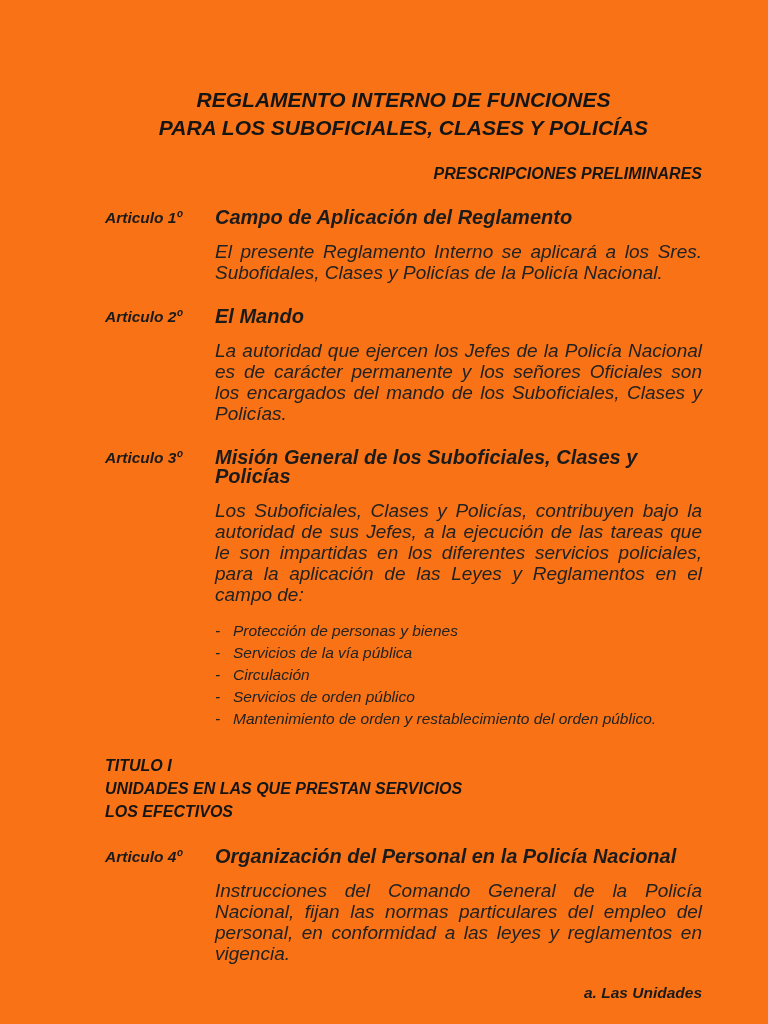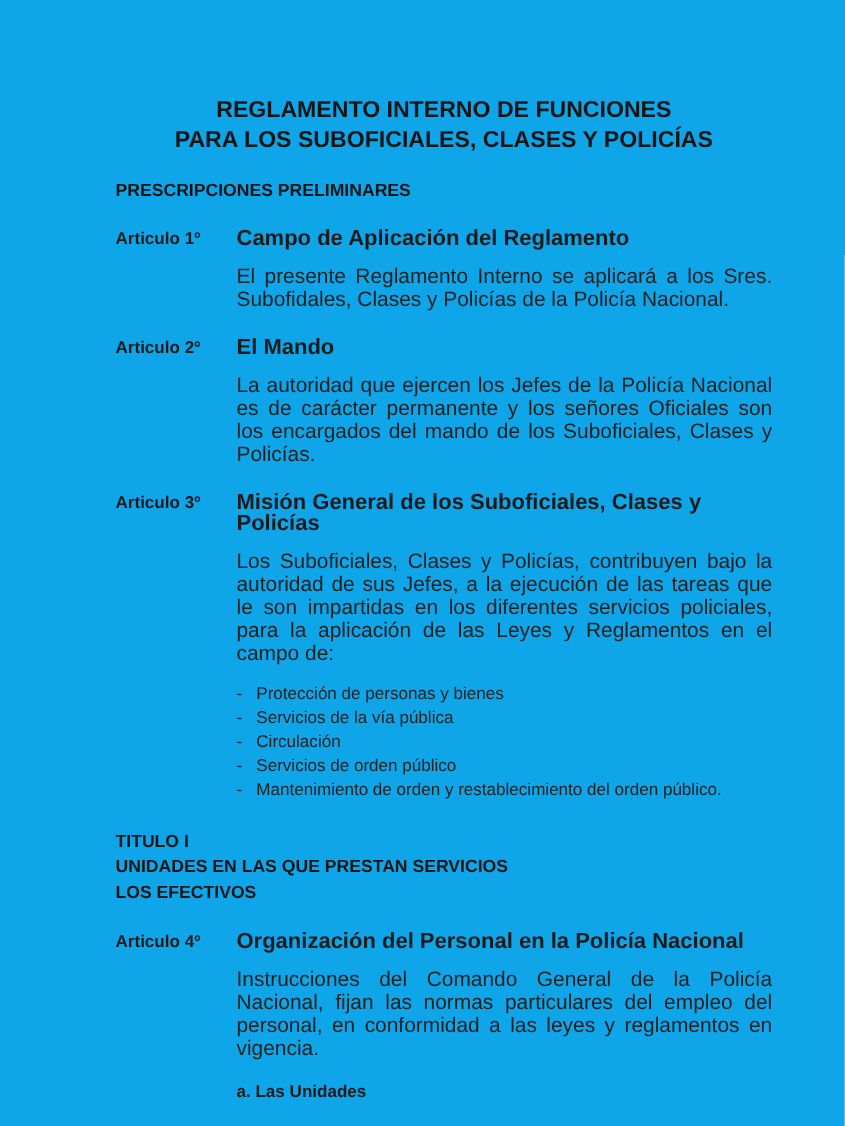--- a/index.html
+++ b/index.html
@@ -1,42 +1,43 @@
 <!DOCTYPE html>
 <html><head>
 <meta charset="utf-8">
 <style>
   * { margin: 0; padding: 0; box-sizing: border-box; }
   html, body { background: #ffffff; }
   .page {
     position: relative;
     width: 768px;
     height: 1024px;
-    background: #0ea5e9;
+    background: #f97316;
     font-family: "Liberation Sans", sans-serif;
     color: #1b1b1b;
     overflow: hidden;
+    font-style: italic;
   }
   .content {
     position: absolute;
     left: 105px;
     top: 0;
     width: 597px;
   }
   .doc-title {
     margin-top: 86px;
     text-align: center;
     font-weight: bold;
     font-size: 21px;
     line-height: 28px;
     color: #151515;
   }
   .section-heading {
     margin-top: 22px;
-    text-align: left;
+    text-align: right;
     font-weight: bold;
     font-size: 16px;
     line-height: 20px;
     color: #151515;
   }
   .article {
     margin-top: 24px;
     display: grid;
     grid-template-columns: 110px 1fr;
     align-items: start;
@@ -78,20 +79,21 @@
     font-weight: bold;
     font-size: 16px;
     line-height: 23px;
     color: #151515;
   }
   .sub-heading {
     margin-top: 19px;
     font-weight: bold;
     font-size: 15.5px;
     line-height: 19px;
+    text-align: right;
   }
   .page-footer {
     margin-top: 26px;
     text-align: center;
     font-size: 14px;
     color: #3a3a3a;
   }
 </style>
 </head>
 <body>

